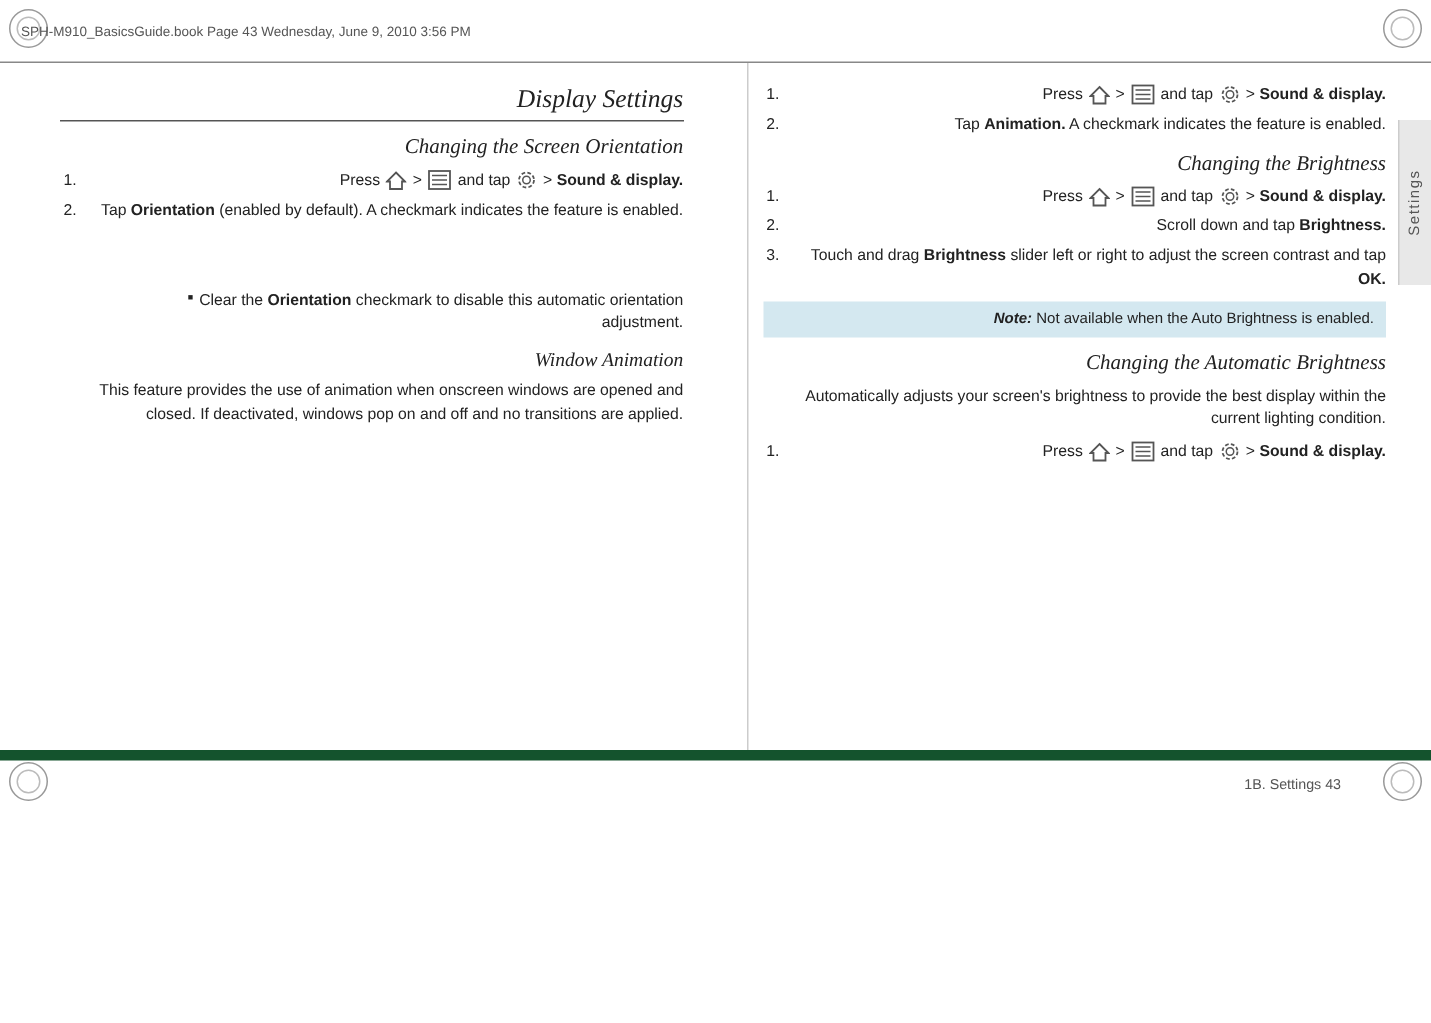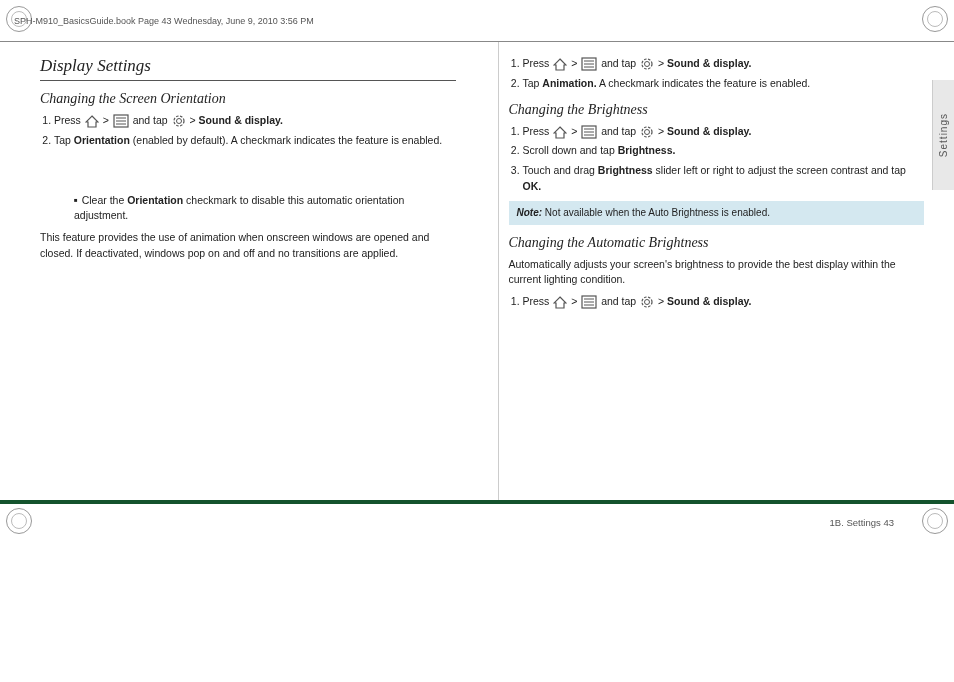--- a/index.html
+++ b/index.html
@@ -13,20 +13,21 @@
       color: #222;
       overflow: hidden;
       position: relative;
     }
 
     .page-container {
       width: 954px;
       height: 540px;
       position: relative;
       background: #fff;
+      text-align: right;
     }
 
     
     .top-bar {
       position: absolute;
       top: 0; left: 0; right: 0;
       height: 42px;
       border-bottom: 1px solid #888;
       display: flex;
       align-items: center;
@@ -53,21 +54,21 @@
       top: 50%; left: 50%;
       transform: translate(-50%, -50%);
       width: 16px; height: 16px;
     }
 
     
     .bottom-bar {
       position: absolute;
       bottom: 0; left: 0; right: 0;
       height: 40px;
-      border-top: 4px solid #14532d;
+      border-top: 7px solid #14532d;
       display: flex;
       align-items: center;
       justify-content: flex-end;
       padding: 0 60px 0 10px;
       font-size: 9.5px;
       color: #555;
     }
 
     
     .settings-tab {
@@ -287,20 +288,21 @@
           &gt; <span class="bold">Sound &amp; display.</span>
         </li>
         <li>
           Tap <span class="bold">Orientation</span> (enabled by default). A checkmark indicates the feature is enabled.
           <ul class="bullet-list">
             <li>Clear the <span class="bold">Orientation</span> checkmark to disable this automatic orientation adjustment.</li>
           </ul>
         </li>
       </ol>
 
+      <div class="subsection-title">Window Animation</div>
       <p class="body-text">This feature provides the use of animation when onscreen windows are opened and closed. If deactivated, windows pop on and off and no transitions are applied.</p>
 
     </div>
 
     <div class="right-col">
 
       <ol class="num-list">
         <li>
           Press
           <svg class="home-icon-svg" width="14" height="14" viewBox="0 0 14 14">

